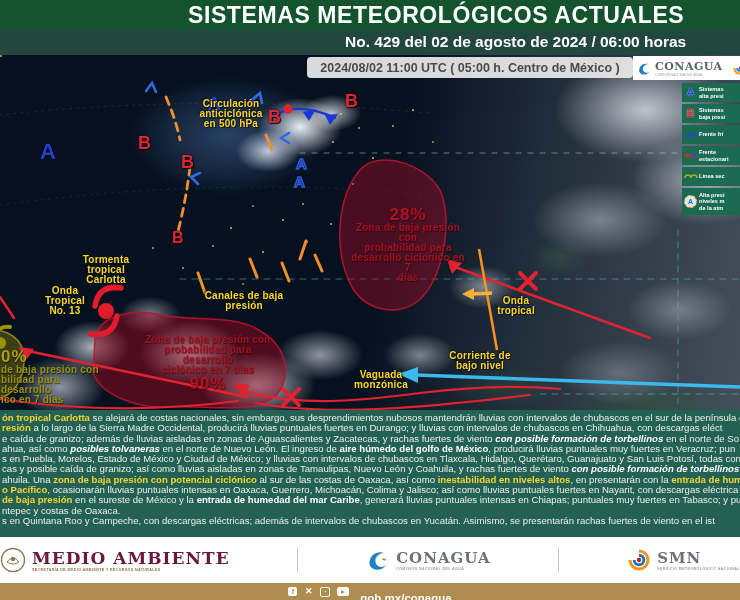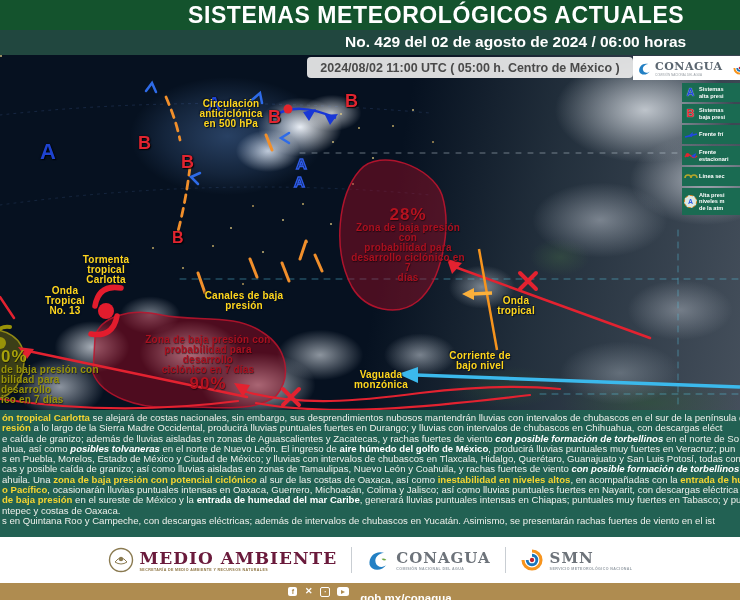--- a/index.html
+++ b/index.html
@@ -86,21 +86,21 @@
   
   .bulletin{position:absolute;left:0;top:410px;width:740px;height:127px;background:#226153;
     padding:3px 0 0 2px;box-sizing:border-box;}
   .bl{white-space:nowrap;overflow:hidden;font-size:9.6px;line-height:10.3px;color:#EDEFEA;}
   .s-y{color:#F5D431;font-weight:bold;}
   .s-w{color:#fff;font-weight:bold;}
   .s-wi{color:#fff;font-weight:bold;font-style:italic;}
 
   
   .f-white{position:absolute;left:0;top:537px;width:740px;height:46px;background:#fff;
-    display:flex;align-items:center;justify-content:center;gap:14px;}
+    display:flex;align-items:center;justify-content:space-between;gap:14px;}
   .f-logo{display:flex;align-items:center;gap:6px;}
   .ma-name{font-family:"DejaVu Serif",serif;font-weight:bold;font-size:17px;color:#6A1A3B;letter-spacing:1px;}
   .ma-cap{font-size:3.6px;color:#8C7340;font-weight:bold;letter-spacing:.4px;}
   .g-name{font-family:"DejaVu Serif",serif;font-weight:bold;font-size:15px;color:#6d737a;letter-spacing:1px;}
   .g-cap{font-size:3.6px;color:#98a0a8;font-weight:bold;letter-spacing:.4px;}
   .f-div{width:1px;height:26px;background:#c9ced3;}
   .f-gold{position:absolute;left:0;top:583px;width:740px;height:17px;background:#AF8C50;
     display:flex;align-items:center;justify-content:center;gap:7px;}
   .soc{width:9px;height:9px;background:#fff;border-radius:2px;color:#AF8C50;font-size:7px;font-weight:bold;
     display:flex;align-items:center;justify-content:center;line-height:9px;}
@@ -349,21 +349,21 @@
     </div>
   </div>
 
   <div class="bulletin">
       <div class="bl"><span class="s-y">ón tropical Carlotta</span><span> se alejará de costas nacionales, sin embargo, sus desprendimientos nubosos mantendrán lluvias con intervalos de chubascos en el sur de la península de</span></div>
       <div class="bl"><span class="s-y">resión</span><span> a lo largo de la Sierra Madre Occidental, producirá lluvias puntuales fuertes en Durango; y lluvias con intervalos de chubascos en Chihuahua, con descargas eléct</span></div>
       <div class="bl"><span>e caída de granizo; además de lluvias aisladas en zonas de Aguascalientes y Zacatecas, y rachas fuertes de viento </span><span class="s-wi">con posible formación de torbellinos</span><span> en el norte de So</span></div>
       <div class="bl"><span>ahua, así como </span><span class="s-wi">posibles tolvaneras</span><span> en el norte de Nuevo León. El ingreso de </span><span class="s-w">aire húmedo del golfo de México</span><span>, producirá lluvias puntuales muy fuertes en Veracruz; pun</span></div>
       <div class="bl"><span>s en Puebla, Morelos, Estado de México y Ciudad de México; y lluvias con intervalos de chubascos en Tlaxcala, Hidalgo, Querétaro, Guanajuato y San Luis Potosí, todas con des</span></div>
       <div class="bl"><span>cas y posible caída de granizo; así como lluvias aisladas en zonas de Tamaulipas, Nuevo León y Coahuila, y rachas fuertes de viento </span><span class="s-wi">con posible formación de torbellinos</span><span> en e</span></div>
-      <div class="bl"><span>ahuila. Una </span><span class="s-y">zona de baja presión con potencial ciclónico</span><span> al sur de las costas de Oaxaca, así como </span><span class="s-y">inestabilidad en niveles altos</span><span>, en acompañadas con la </span><span class="s-y">entrada de humed</span></div>
+      <div class="bl"><span>ahuila. Una </span><span class="s-y">zona de baja presión con potencial ciclónico</span><span> al sur de las costas de Oaxaca, así como </span><span class="s-y">inestabilidad en niveles altos</span><span>, en presentarán con la </span><span class="s-y">entrada de humed</span></div>
       <div class="bl"><span class="s-y">o Pacífico</span><span>, ocasionarán lluvias puntuales intensas en Oaxaca, Guerrero, Michoacán, Colima y Jalisco; así como lluvias puntuales fuertes en Nayarit, con descargas eléctrica</span></div>
       <div class="bl"><span class="s-y">de baja presión</span><span> en el sureste de México y la </span><span class="s-w">entrada de humedad del mar Caribe</span><span>, generará lluvias puntuales intensas en Chiapas; puntuales muy fuertes en Tabasco; y pun</span></div>
       <div class="bl"><span>ntepec y costas de Oaxaca.</span></div>
       <div class="bl"><span>s en Quintana Roo y Campeche, con descargas eléctricas; además de intervalos de chubascos en Yucatán. Asimismo, se presentarán rachas fuertes de viento en el ist</span></div>
     </div>
 
   <div class="f-white">
     <div class="f-logo">
       <svg width="26" height="26" viewBox="0 0 26 26">
         <circle cx="13" cy="13" r="11.5" fill="none" stroke="#8a7a50" stroke-width="1.4"></circle>

